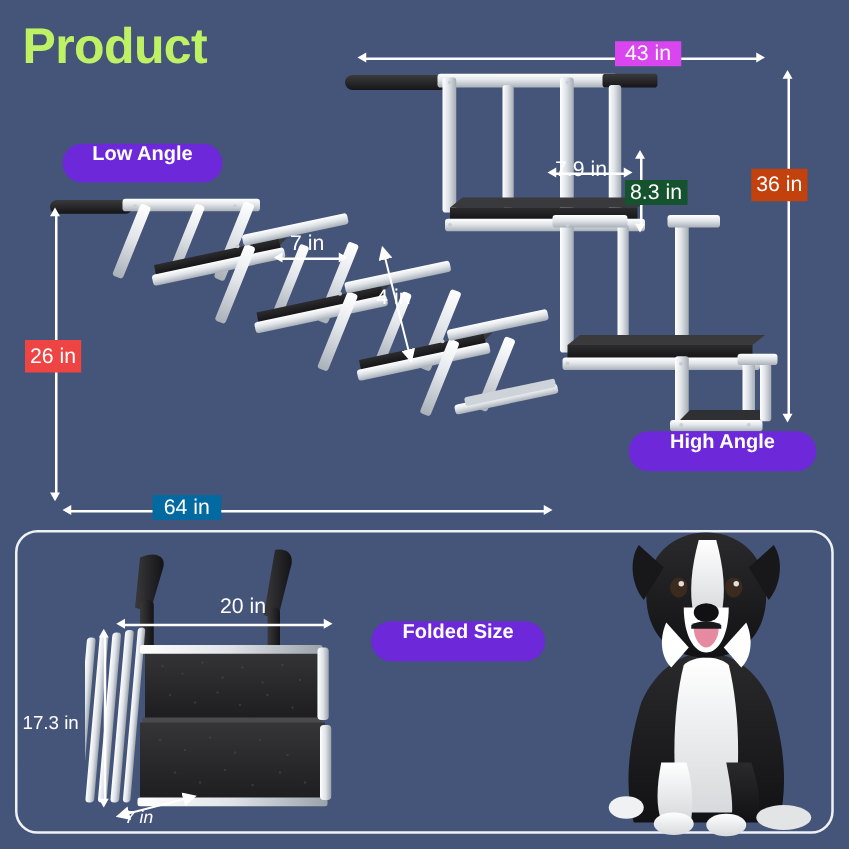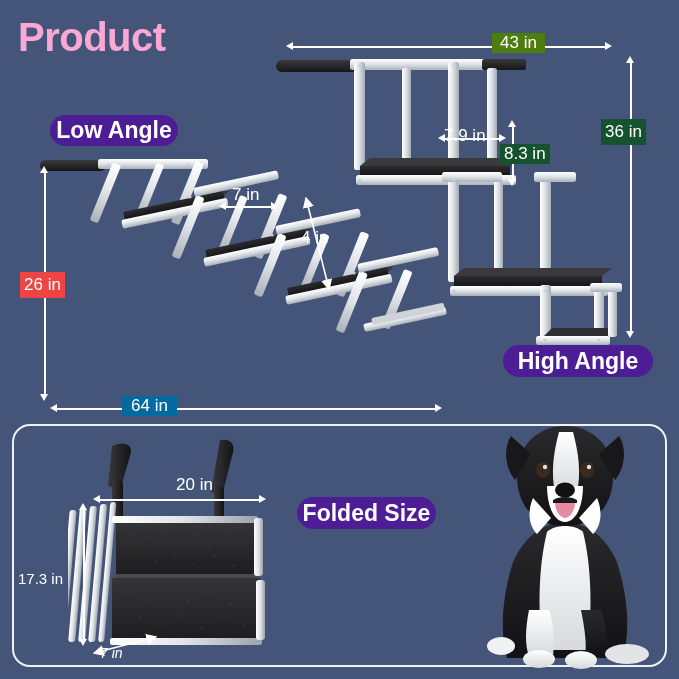--- a/index.html
+++ b/index.html
@@ -7,32 +7,32 @@
     width:679px;height:679px;overflow:hidden;
     background:#45557a;
     font-family:"Liberation Sans","DejaVu Sans",sans-serif;
     position:relative;
   }
   #stage{position:absolute;inset:0;width:679px;height:679px;}
 
   
   .title{
     position:absolute;left:18px;top:18px;
-    color:#f9a8d4;font-weight:bold;font-size:40px;line-height:0.98;
+    color:#bef264;font-weight:bold;font-size:40px;line-height:0.98;
     letter-spacing:-0.5px;
   }
   .title div{white-space:nowrap;}
 
   
   .pill{
     position:absolute;
-    background:#4c1d95;color:#ffffff;
-    font-weight:bold;font-size:23px;
+    background:#6d28d9;color:#ffffff;
+    font-weight:bold;font-size:16px;
     border-radius:999px;
-    display:flex;align-items:center;justify-content:center;
+    display:flex;justify-content:center;
     white-space:nowrap;
   }
   #pill-low{left:50px;top:115px;width:128px;height:31px;}
   #pill-high{left:503px;top:345px;width:150px;height:32px;}
   #pill-folded{left:297px;top:497px;width:139px;height:32px;}
 
   
   .dim{
     position:absolute;color:#ffffff;
     font-size:17px;font-weight:500;white-space:nowrap;
@@ -201,42 +201,42 @@
       <circle cx="152" cy="47" r="1.6"></circle>
         <circle cx="234" cy="85" r="1.6"></circle>
       <circle cx="316" cy="123" r="1.6"></circle>
     </g>
   </svg>
 
   <div>
     <div class="arrow-h" style="left:292px;top:46px;width:316px;"></div>
     <div class="head l" style="left:286px;top:42px;"></div>
     <div class="head r" style="left:605px;top:42px;"></div>
-    <div class="dim" style="left:492px;top:33px;background:#4d7c0f;padding:0 8px;">43 in</div>
+    <div class="dim" style="left:492px;top:33px;background:#d946ef;padding:0 8px;">43 in</div>
   </div>
 
   <div>
     <div class="arrow-h" style="left:444px;top:138px;width:58px;"></div>
     <div class="head l" style="left:438px;top:134px;"></div>
     <div class="head r" style="left:499px;top:134px;"></div>
     <div class="dim" style="left:444px;top:126px;">7.9 in</div>
   </div>
 
   <div>
     <div class="arrow-v" style="left:512px;top:126px;height:56px;"></div>
     <div class="head u" style="left:508px;top:120px;"></div>
     <div class="head d" style="left:508px;top:179px;"></div>
     <div class="dim" style="left:500px;top:144px;background:#14532d;padding:0 4px;">8.3 in</div>
   </div>
 
   <div>
     <div class="arrow-v" style="left:630px;top:62px;height:272px;"></div>
     <div class="head u" style="left:626px;top:56px;"></div>
     <div class="head d" style="left:626px;top:331px;"></div>
-    <div class="dim" style="left:601px;top:119px;background:#14532d;padding:3px 4px;">36 in</div>
+    <div class="dim" style="left:601px;top:135px;background:#c2410c;padding:3px 4px;">36 in</div>
   </div>
 
   <div>
     <div class="arrow-h" style="left:224px;top:206px;width:50px;"></div>
     <div class="head l" style="left:219px;top:202px;"></div>
     <div class="head r" style="left:271px;top:202px;"></div>
     <div class="dim" style="left:232px;top:185px;">7 in</div>
   </div>
 
   <svg style="position:absolute;left:280px;top:195px;" width="70" height="100" viewBox="0 0 70 100">

